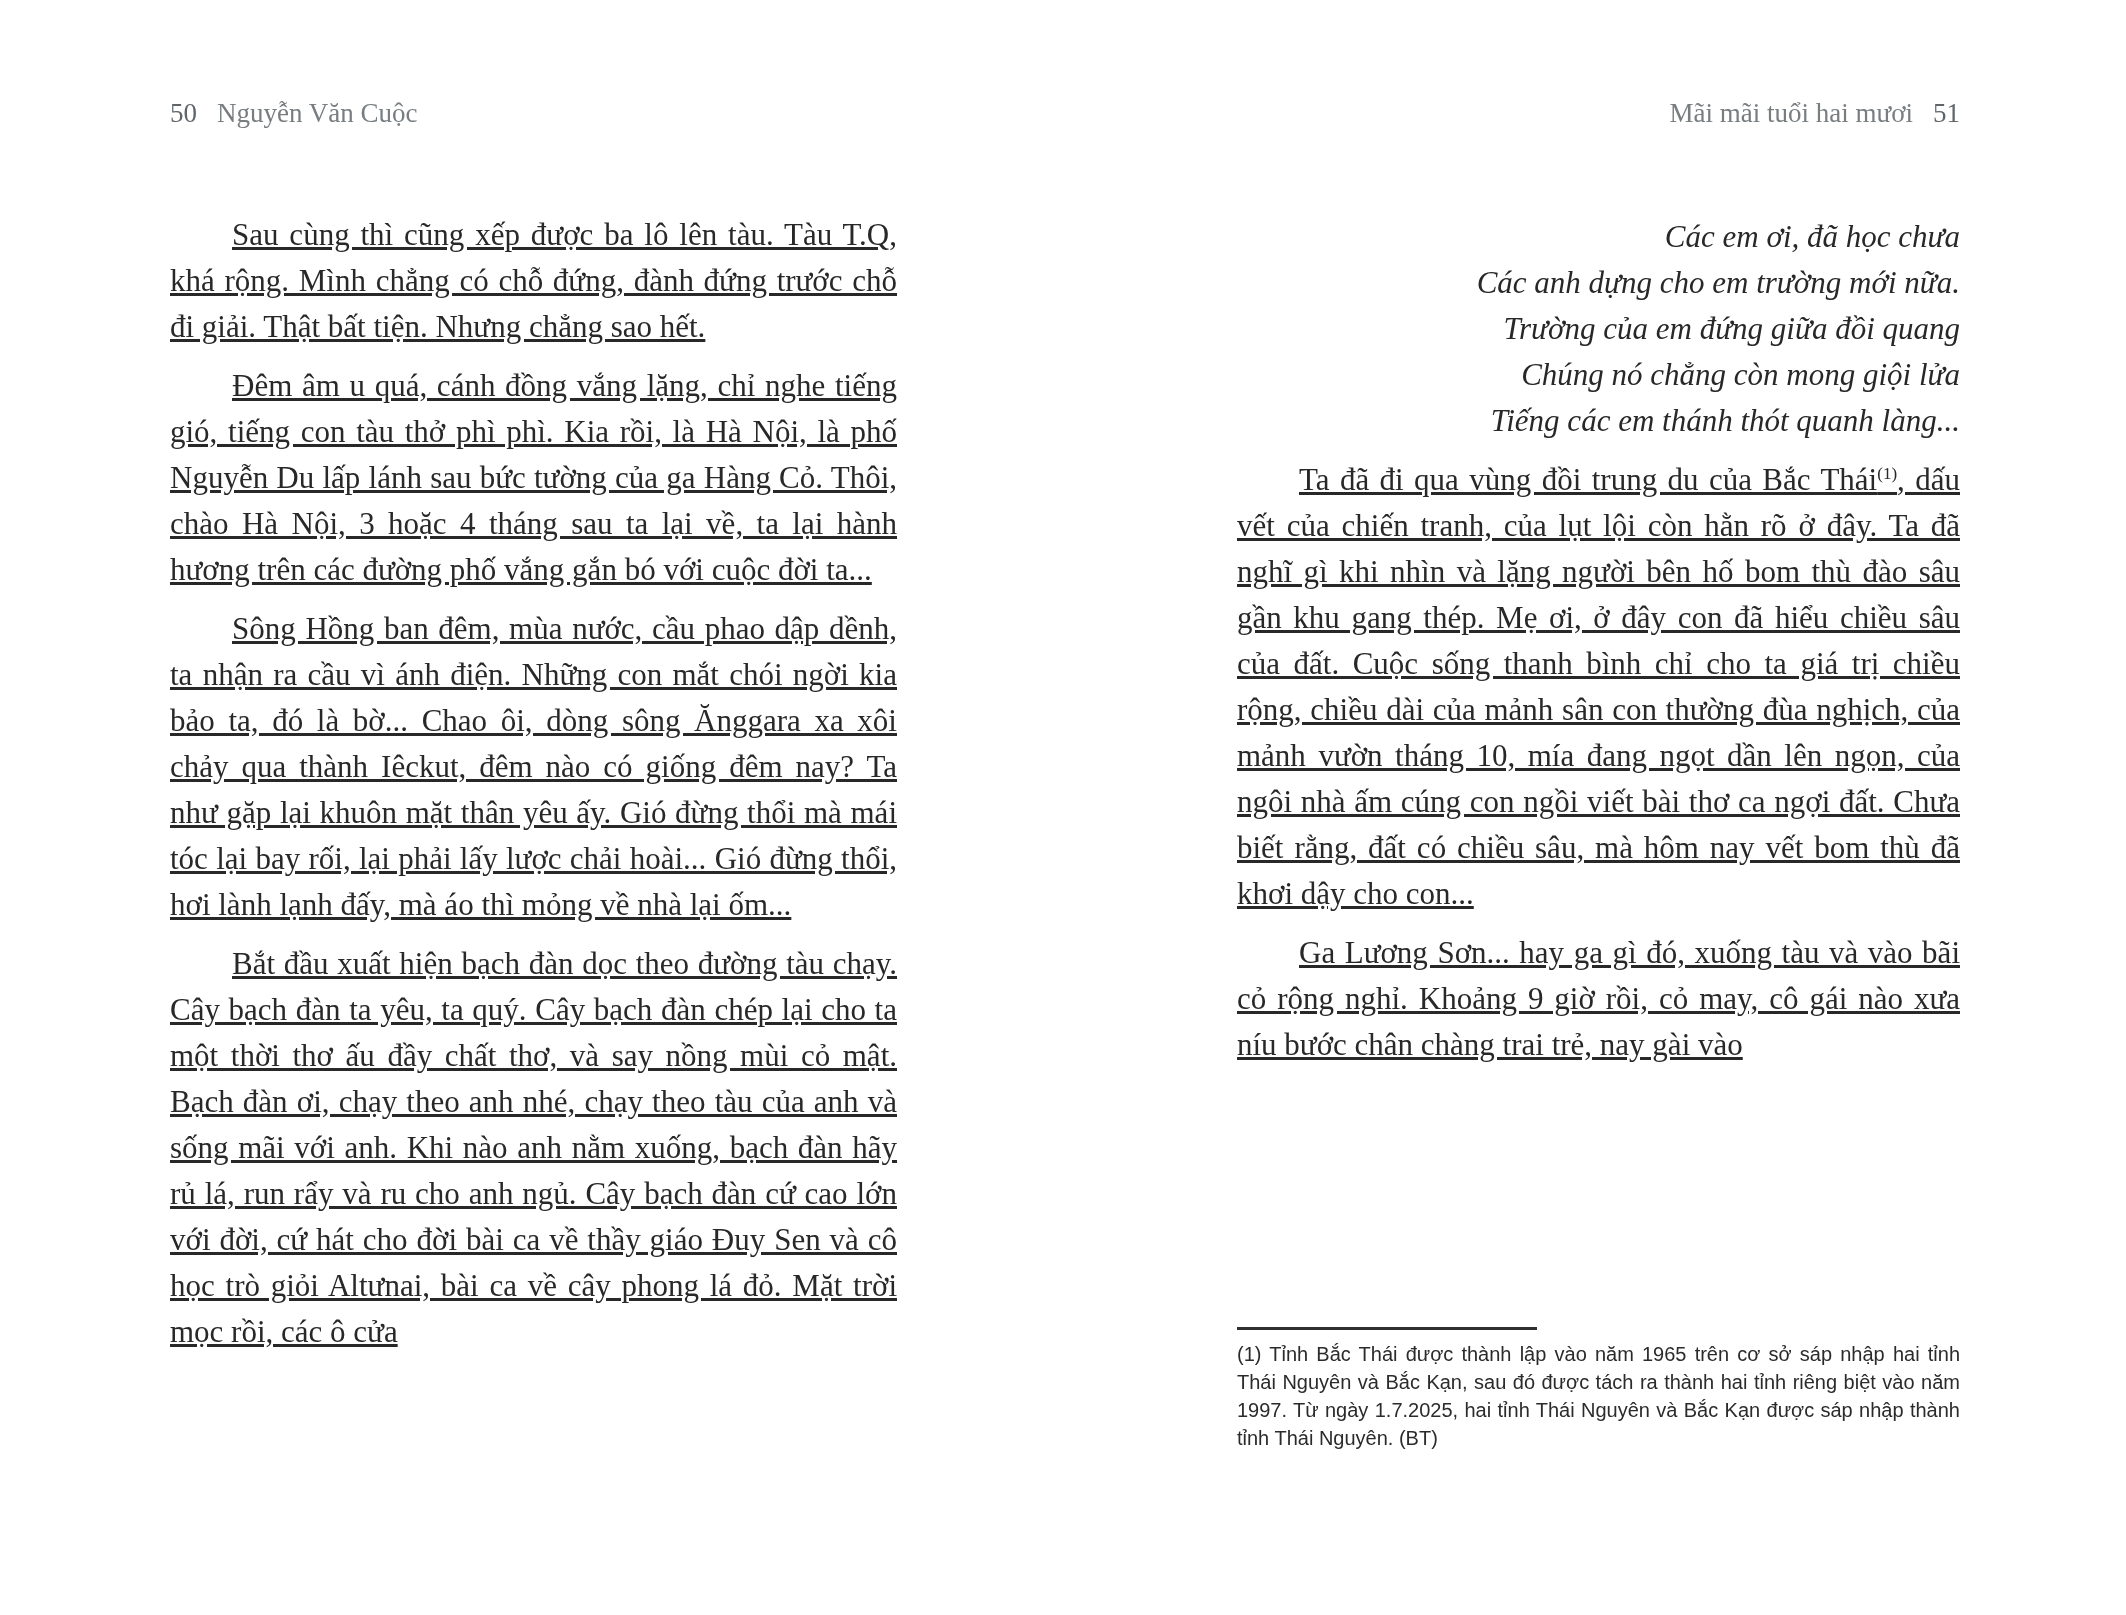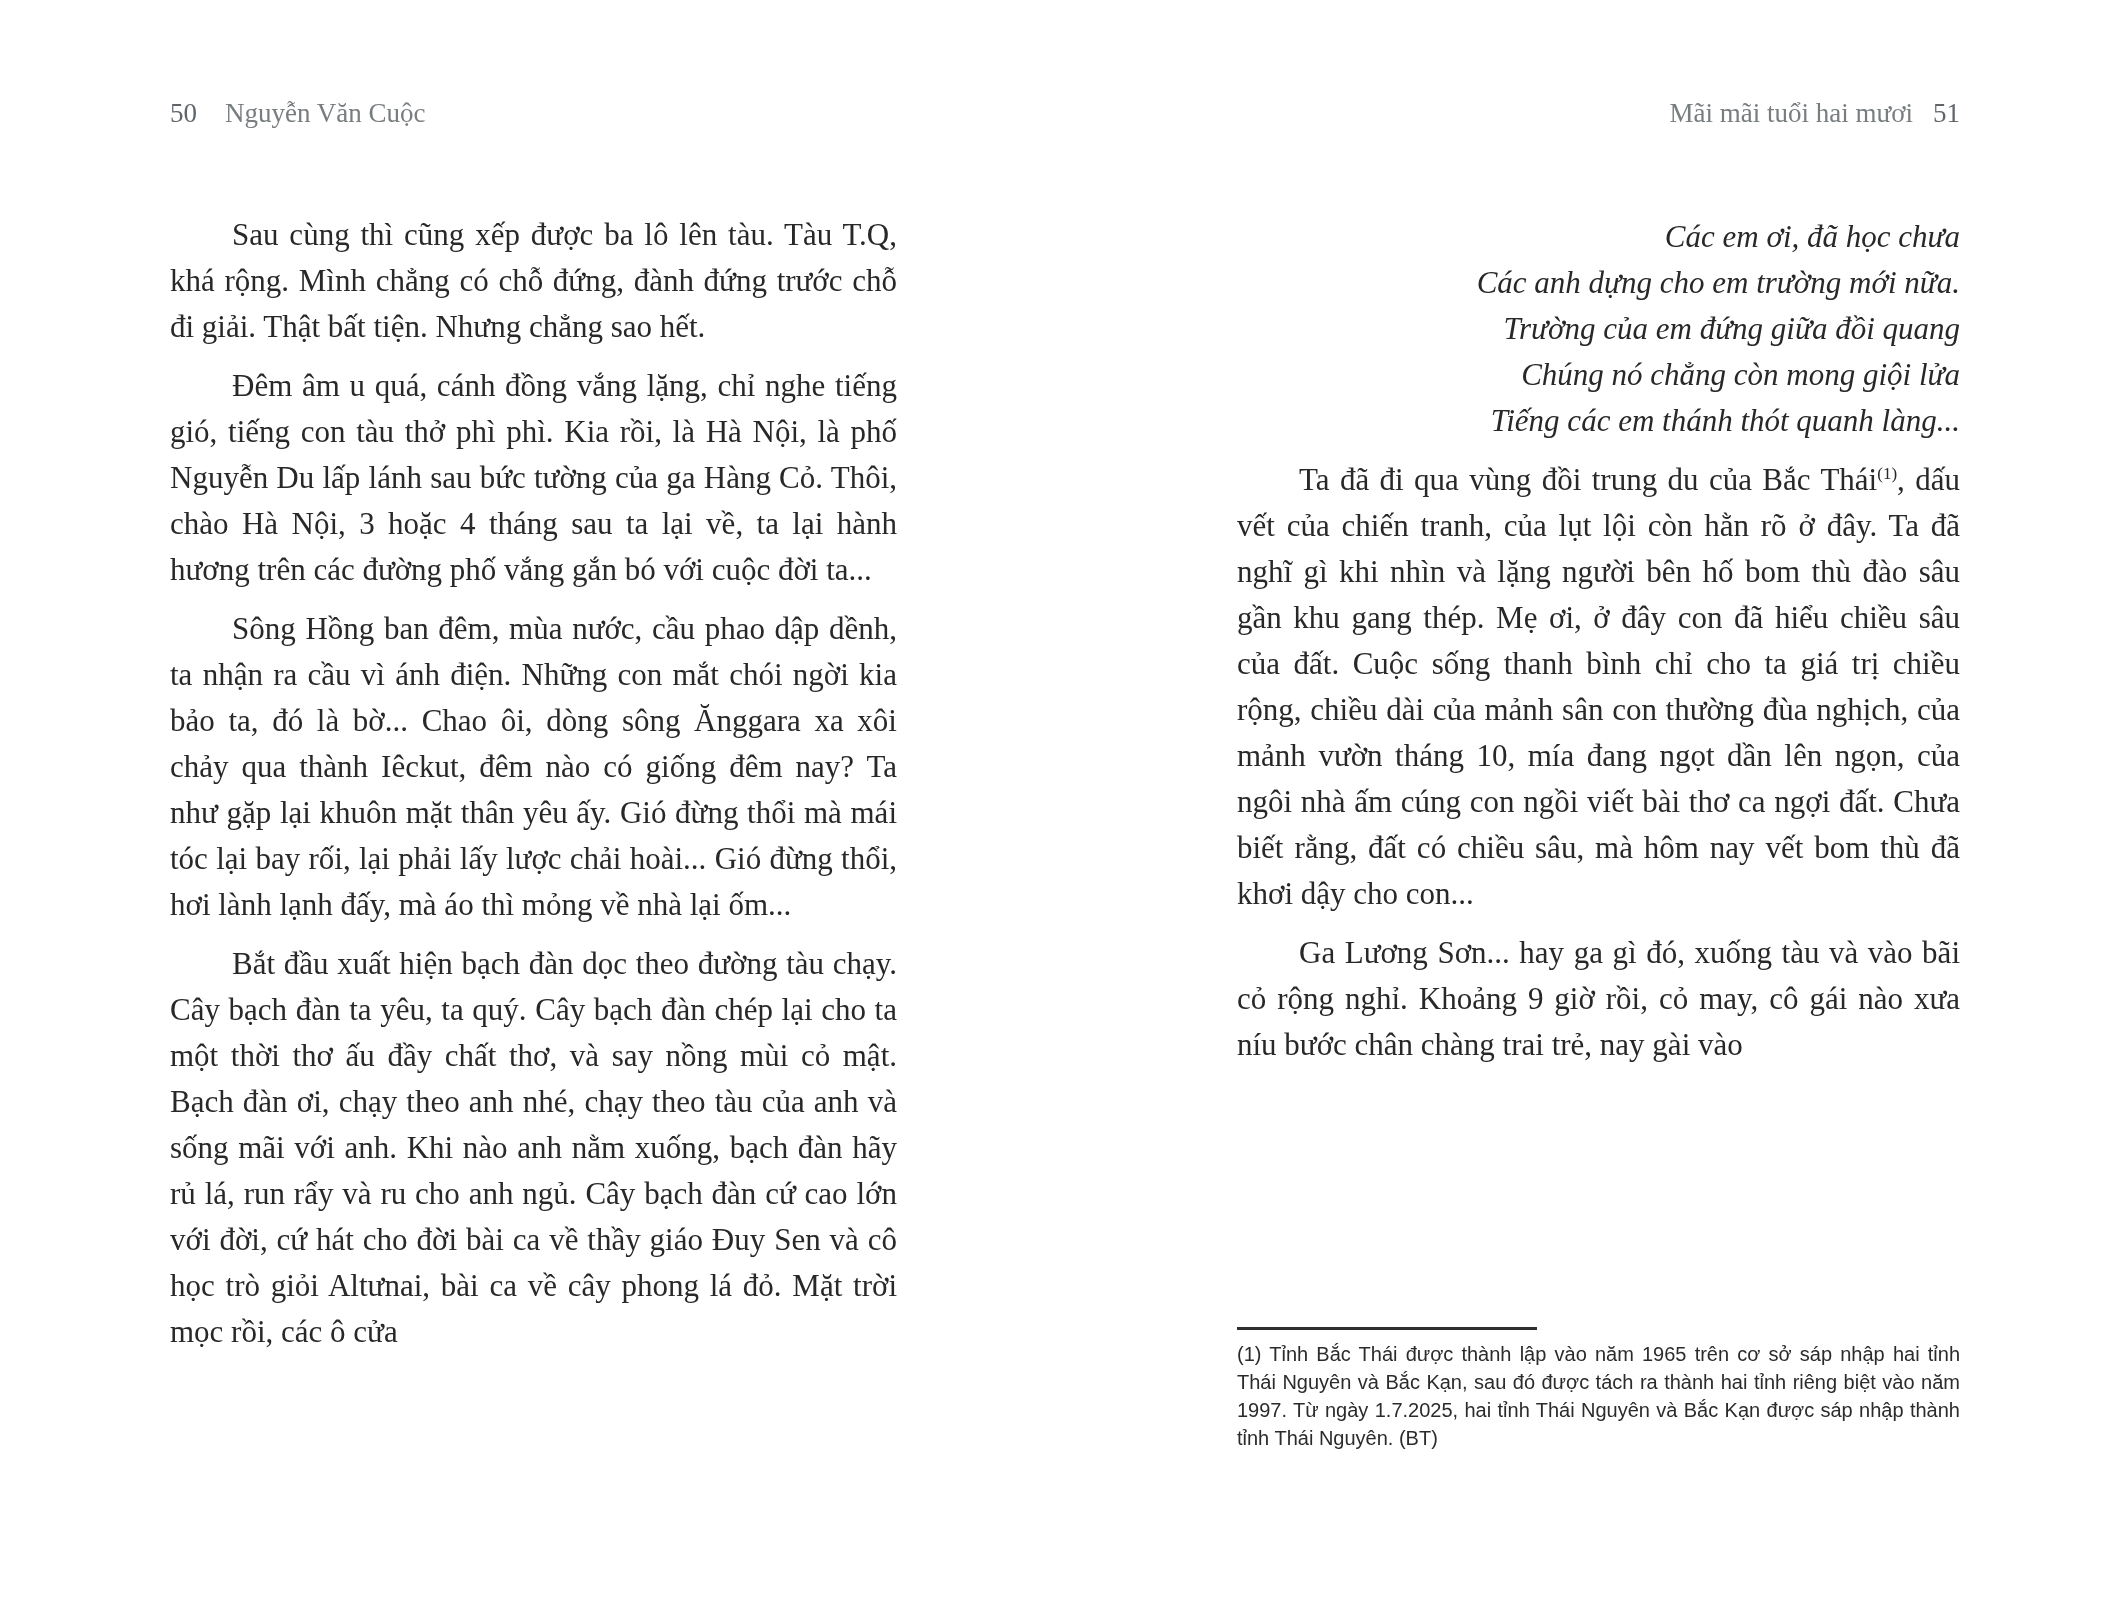--- a/index.html
+++ b/index.html
@@ -20,37 +20,38 @@
     position: absolute;
     top: 96px;
     font-size: 27px;
     line-height: 34px;
     color: #787d80;
     white-space: nowrap;
   }
   .page-header.left  { left: 170px; }
   .page-header.right { right: 166px; text-align: left; }
   .page-header .pagenum { color: #60656a; }
-  .page-header.left  .pagenum { margin-right: 28px; }
+  .page-header.left  .pagenum { margin-right: 20px; }
   .page-header.right .pagenum { margin-left: 20px; }
 
   
   .page-body {
     position: absolute;
     top: 212px;
     text-align: justify;
     font-size: 31px;
     line-height: 46px;
   }
   .page-body.left-col  { left: 170px;  width: 727px; }
   .page-body.right-col { left: 1237px; width: 723px; }
 
   .page-body p {
     margin: 0 0 13px 0;
     text-indent: 62px;
+    text-decoration: underline;
   }
   .page-body p.continued { text-indent: 0; }
 
   sup.fn-mark {
     font-size: 0.55em;
     line-height: 0;
     vertical-align: super;
   }
 
   

